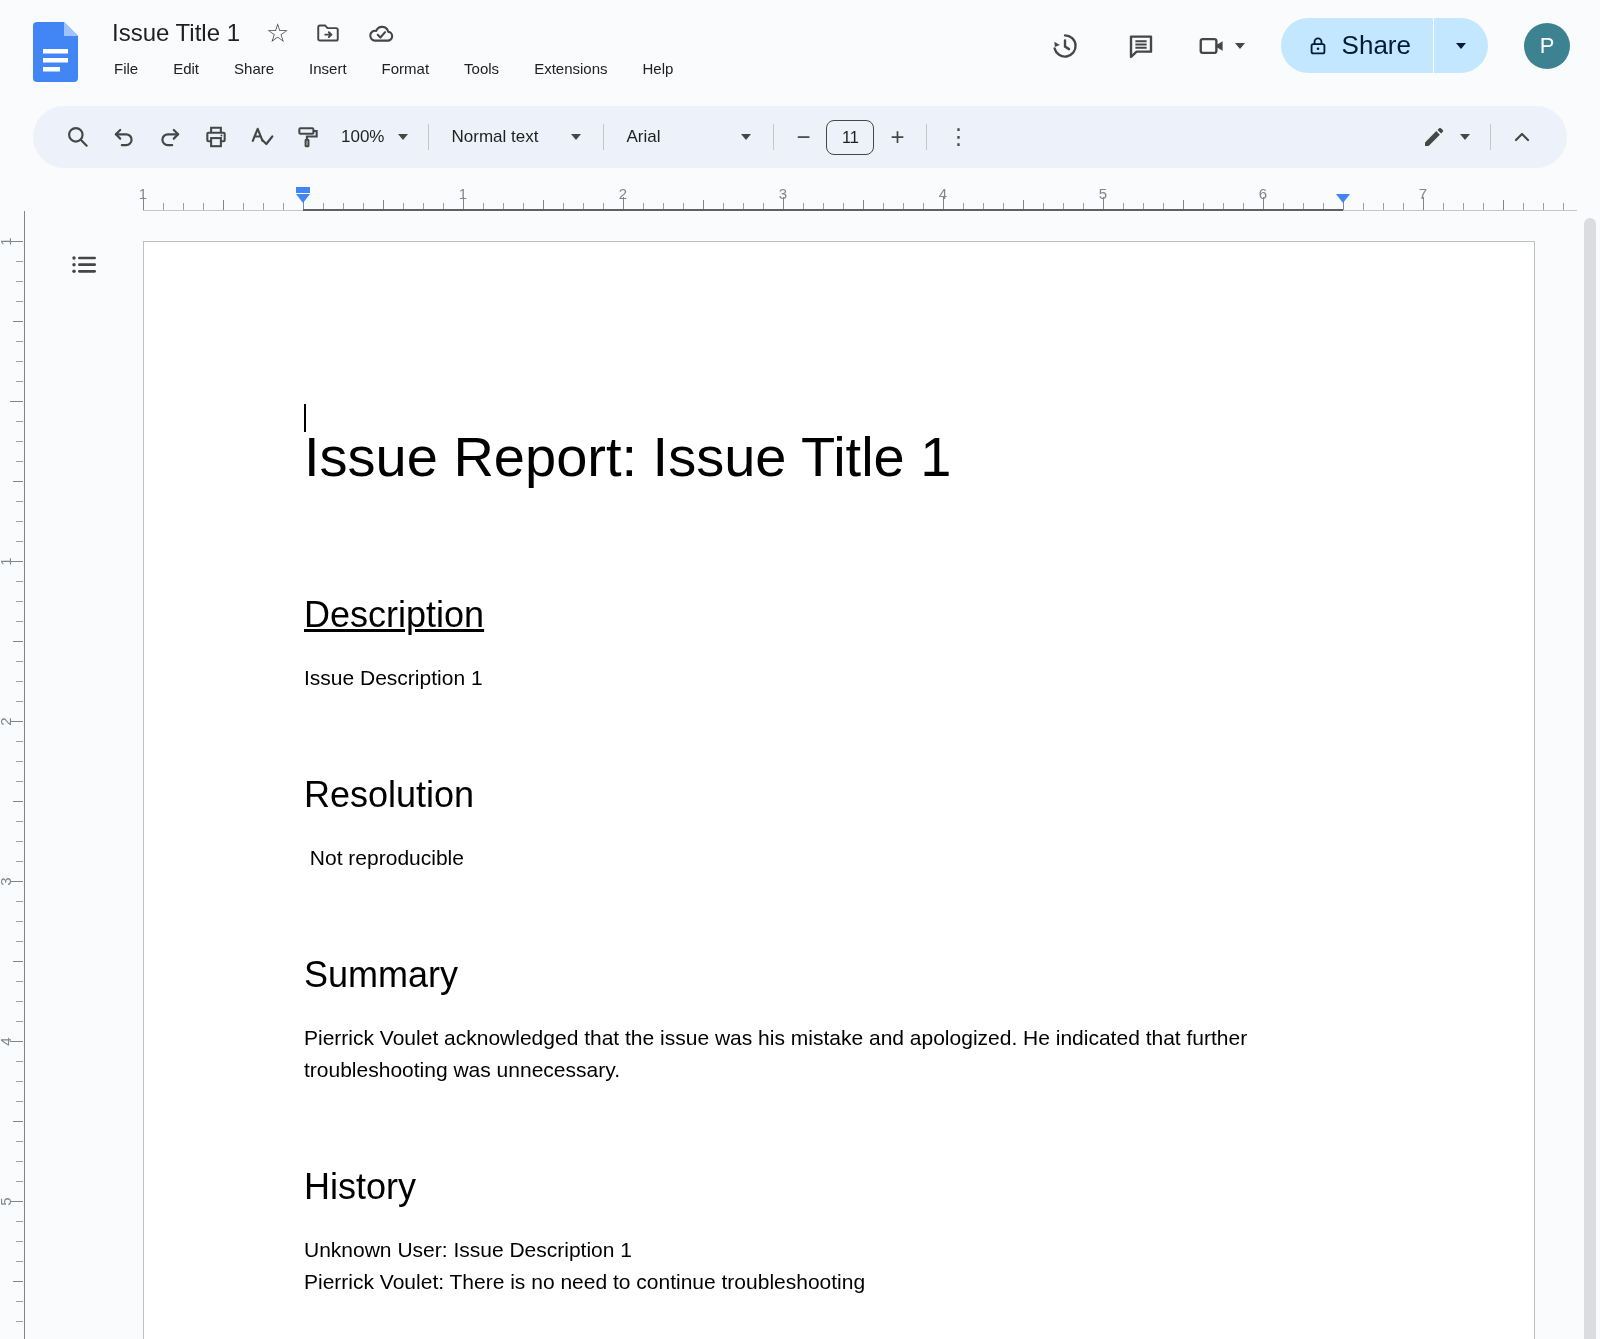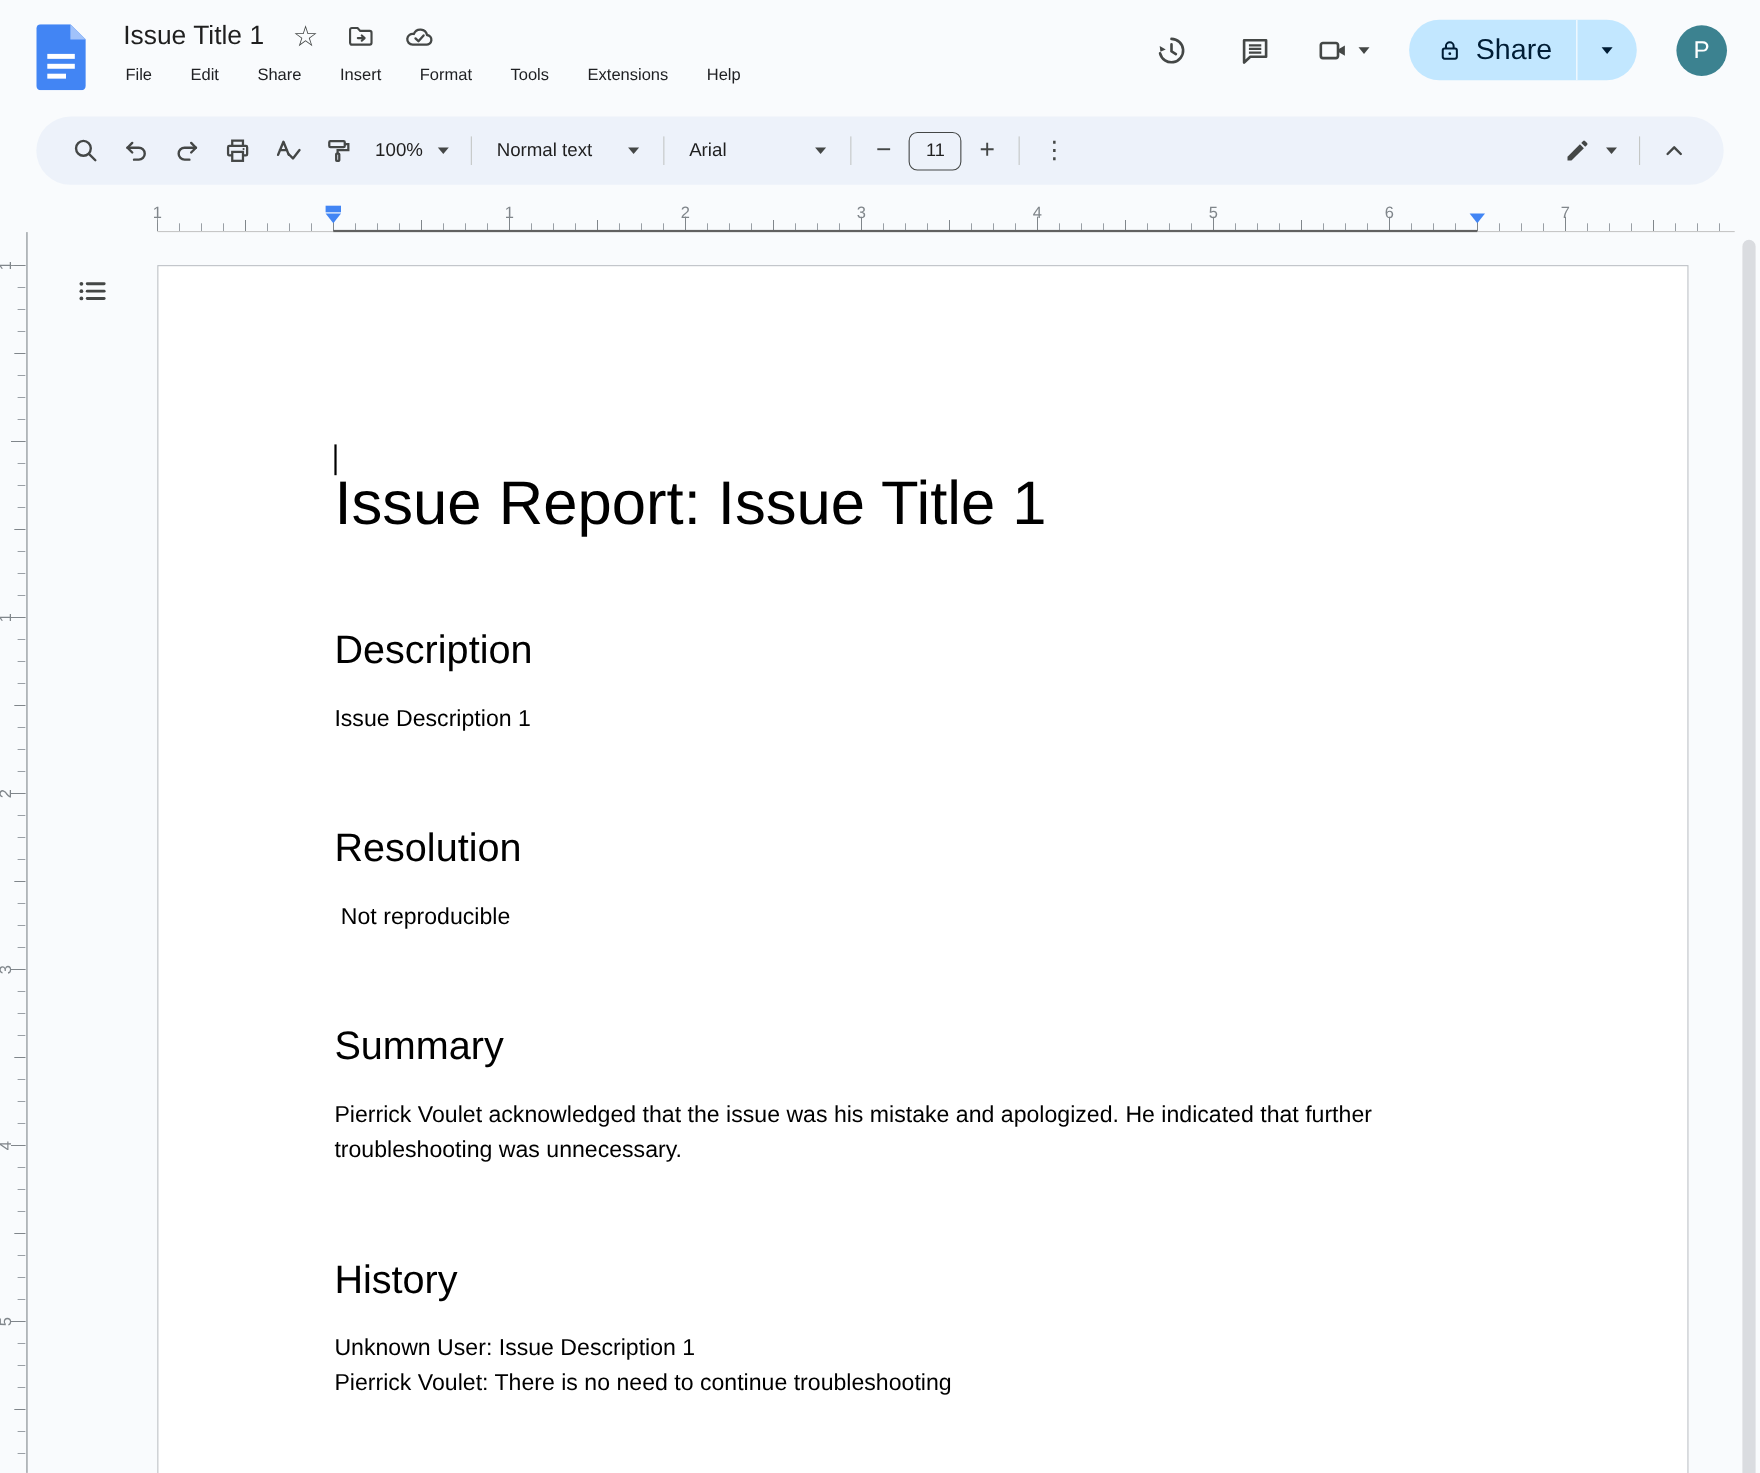--- a/index.html
+++ b/index.html
@@ -68,21 +68,21 @@
 
   .outline-btn { position:absolute; left:64px; top:246px; width:40px; height:40px; display:flex; align-items:center; justify-content:center; color:#444746; cursor:pointer; }
 
   
   .page { position:absolute; left:143px; top:241px; width:1392px; height:1200px; background:#ffffff; border:1px solid #bdc1c6; }
   .doc-content { padding:154px 200px 0 160px; }
   .caret-line { height:34px; position:relative; }
   .text-caret { position:absolute; left:0; top:8px; width:2px; height:28px; background:#000; }
   .doc-title-text { font-size:56px; line-height:54px; font-weight:400; color:#000; white-space:pre-wrap; }
   .doc-h1 { font-size:36px; line-height:46px; font-weight:400; color:#000; margin-top:78px; white-space:pre-wrap; }
-  .doc-h1.first { margin-top:84px; }
+  .doc-h1.first { margin-top:108px;text-decoration:underline; }
   .doc-p { font-size:21px; line-height:32px; color:#000; margin-top:24px; white-space:pre-wrap; }
   .doc-p.tight { margin-top:0; }
 
   
   .scrollbar-thumb { position:absolute; right:4px; top:218px; width:12px; height:1130px; border-radius:7px; background:#dadce0; cursor:pointer; }
 
   svg { display:block; }
 </style>
 </head>
 <body>

